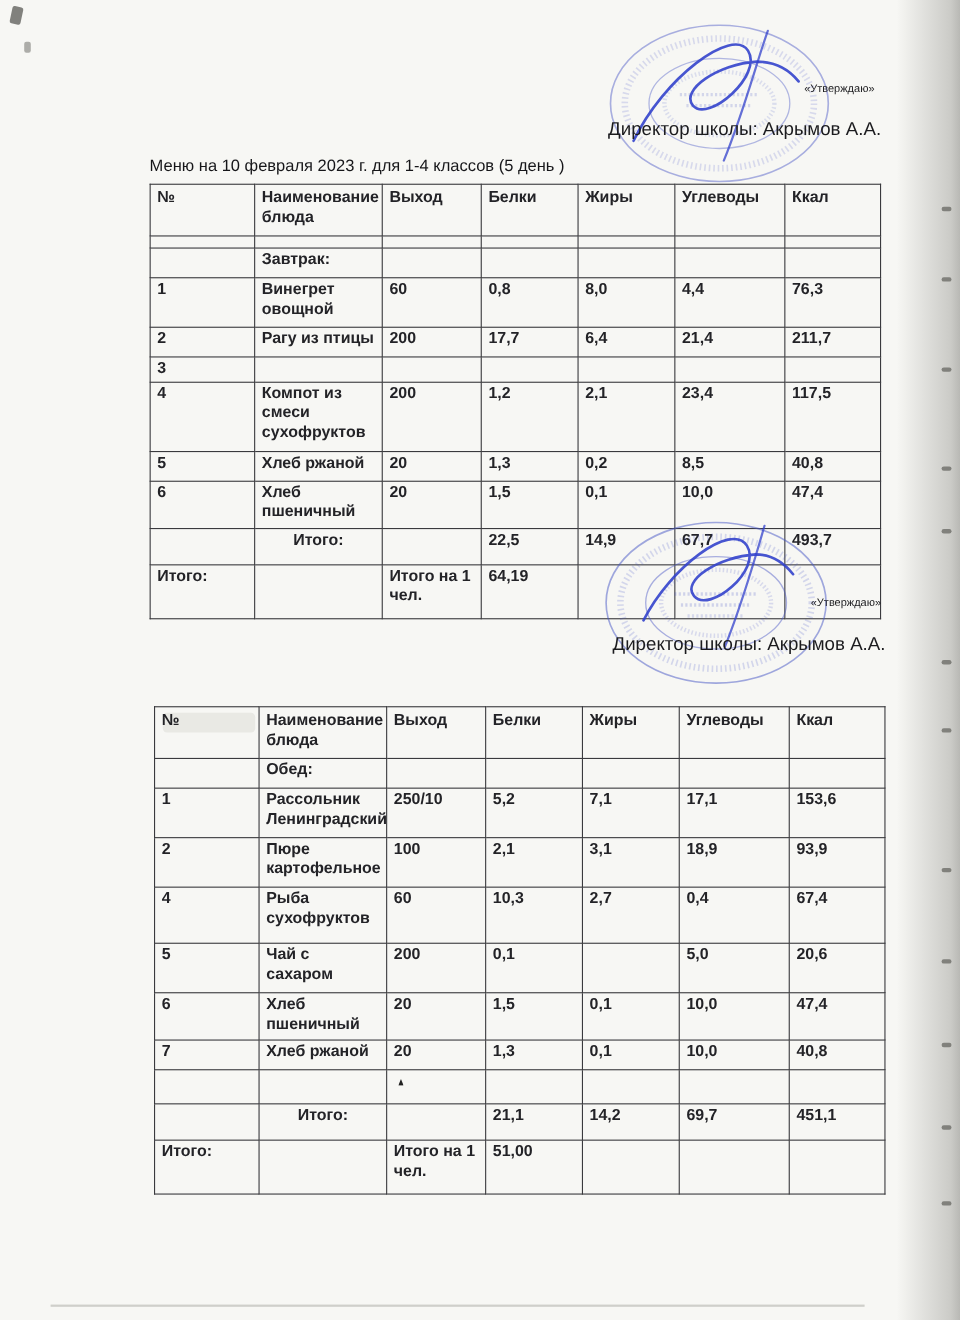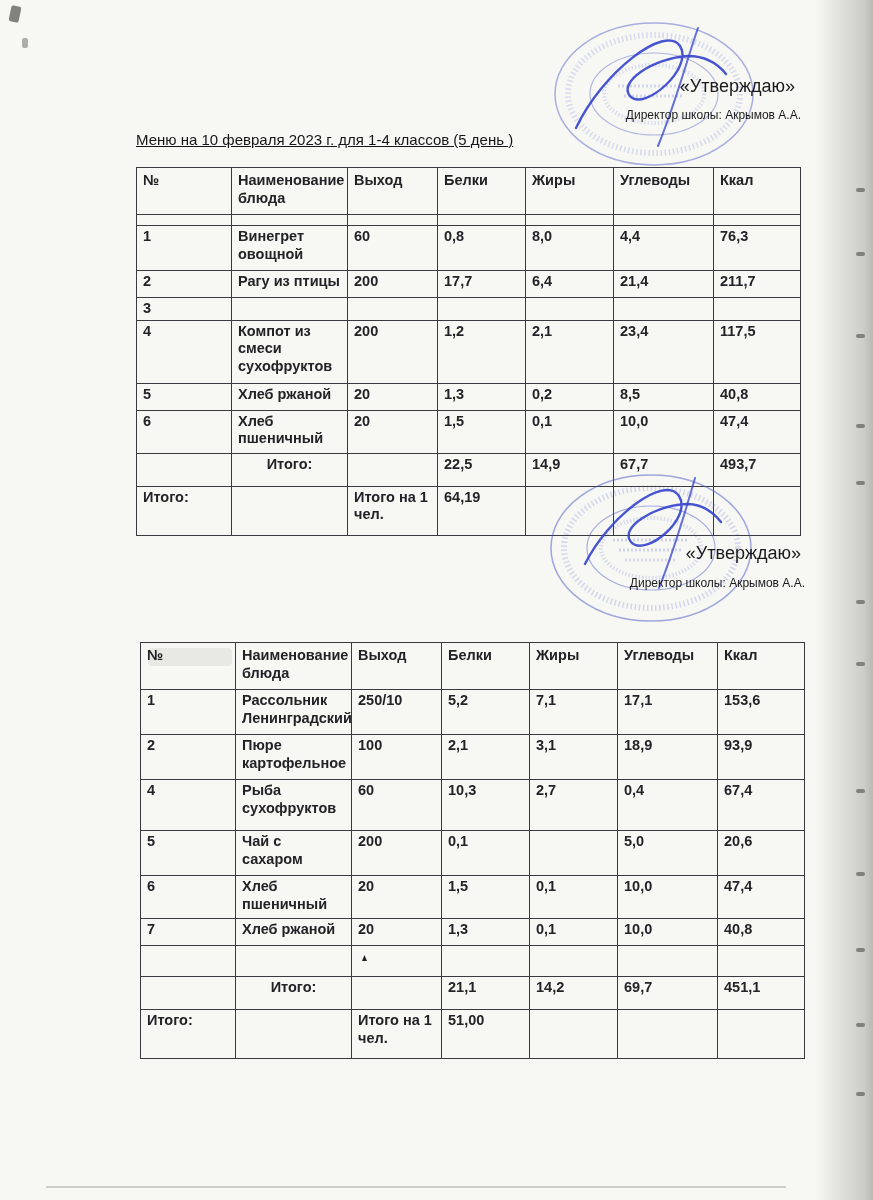--- a/index.html
+++ b/index.html
@@ -26,24 +26,24 @@
   .corner-mark1 { position:absolute; left:10px; top:6px; width:10px; height:16px; background:#5a5a56; border-radius:2px; transform:rotate(12deg); opacity:.75; }
   .corner-mark2 { position:absolute; left:22px; top:38px; width:6px; height:10px; background:#7b7b76; border-radius:2px; opacity:.6; }
   .bottom-line { position:absolute; left:46px; top:1186px; width:740px; height:2px; background:#c4c4bf; opacity:.8; }
   .smudge { position:absolute; background:#e7e7e2; border-radius:4px; opacity:.9; }
 
   
   .stamp { position:absolute; pointer-events:none; }
 
   
   .approve {
-    position:absolute; font-size:18px; color:#1b1b1e;
+    position:absolute; font-size:10px; color:#1b1b1e;
   }
   .director {
-    position:absolute; font-size:12px; color:#1b1b1e;
+    position:absolute; font-size:17px; color:#1b1b1e;
   }
 
   .menu-title {
     position:absolute; font-size:15px; color:#161619;
   }
 
   table.menu-table {
     position:absolute;
     border-collapse:collapse;
     table-layout:fixed;
@@ -112,21 +112,21 @@
     <line x1="76" y1="80" x2="136" y2="80" stroke="#4655c6" stroke-width="3" opacity="0.2" stroke-dasharray="2 2"></line>
     <g>
       <path d="M 28 112 C 55 55, 118 8, 132 30 C 146 52, 96 96, 82 80 C 70 66, 105 42, 140 40 C 158 40, 170 48, 178 58" fill="none" stroke="#3342cc" stroke-width="2.4" stroke-linecap="round" opacity="0.9"></path>
       <path d="M 150 12 C 140 40, 128 86, 110 130" fill="none" stroke="#3342cc" stroke-width="2" stroke-linecap="round" opacity="0.75"></path>
     </g>
   </svg>
 
   <div class="approve" style="top:76px; right:78px;">«Утверждаю»</div>
   <div class="director" style="top:108px; right:72px;">Директор школы: Акрымов А.А.</div>
 
-  <div class="menu-title" style="left:136px; top:131px;text-decoration:underline;">Меню на  10  февраля  2023 г. для 1-4 классов (5 день )</div>
+  <div class="menu-title" style="left:136px; top:142px;">Меню на  10  февраля  2023 г. для 1-4 классов (5 день )</div>
 
   <table class="menu-table" style="left:136px; top:167px;">
     <colgroup>
       <col style="width:95px">
         <col style="width:116px">
         <col style="width:90px">
         <col style="width:88px">
       <col style="width:88px">
         <col style="width:100px">
         <col style="width:87px">
@@ -143,20 +143,29 @@
     </tr>
     <tr class="h-spacer">
       <td></td>
           <td></td>
           <td></td>
           <td></td>
           <td></td>
           <td></td>
           <td></td>
     </tr>
+    <tr class="h-meal">
+      <td></td>
+      <td>Завтрак:</td>
+      <td></td>
+          <td></td>
+          <td></td>
+          <td></td>
+          <td></td>
+    </tr>
     <tr class="h-r40">
       <td>1</td>
       <td>Винегрет овощной</td>
       <td>60</td>
       <td>0,8</td>
       <td>8,0</td>
       <td>4,4</td>
       <td>76,3</td>
     </tr>
     <tr class="h-r22">
@@ -256,20 +265,29 @@
     <tbody>
         <tr class="h-header">
       <td>№</td>
       <td>Наименование блюда</td>
       <td>Выход</td>
       <td>Белки</td>
       <td>Жиры</td>
       <td>Углеводы</td>
       <td>Ккал</td>
     </tr>
+    <tr class="h-meal">
+      <td></td>
+      <td>Обед:</td>
+      <td></td>
+          <td></td>
+          <td></td>
+          <td></td>
+          <td></td>
+    </tr>
     <tr class="h-r40">
       <td>1</td>
       <td>Рассольник Ленинградский</td>
       <td>250/10</td>
       <td>5,2</td>
       <td>7,1</td>
       <td>17,1</td>
       <td>153,6</td>
     </tr>
     <tr class="h-r40">

